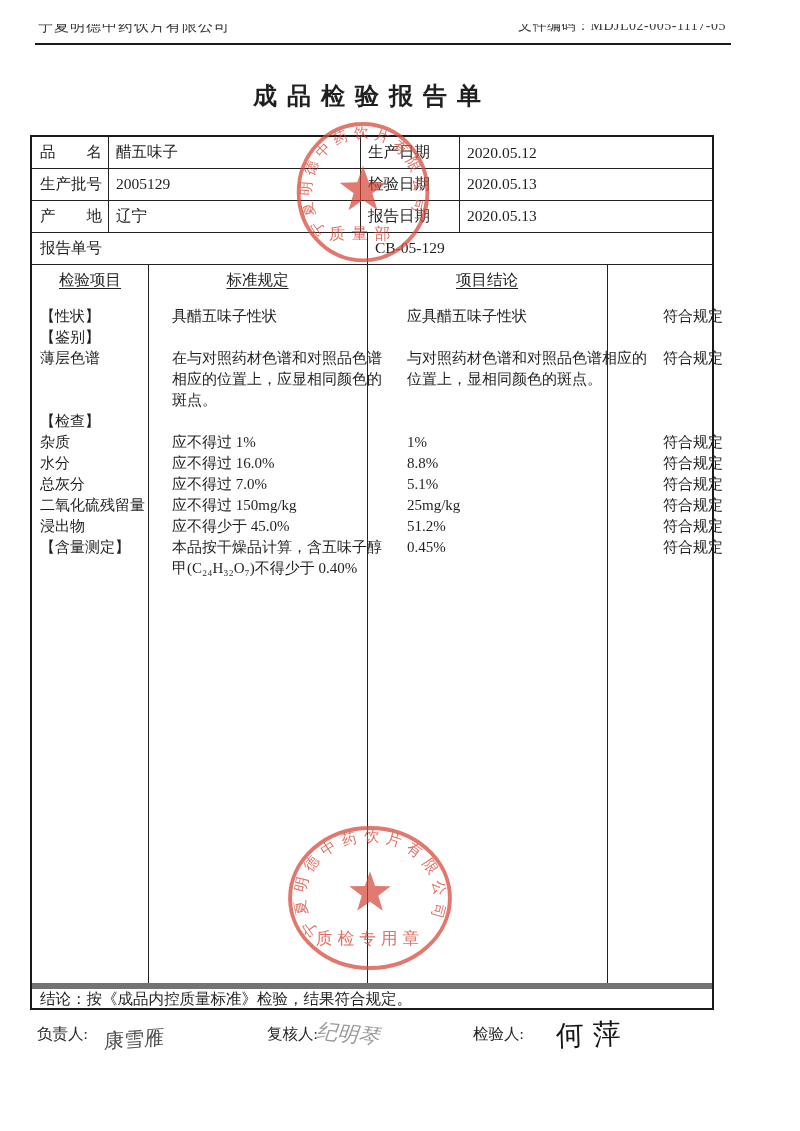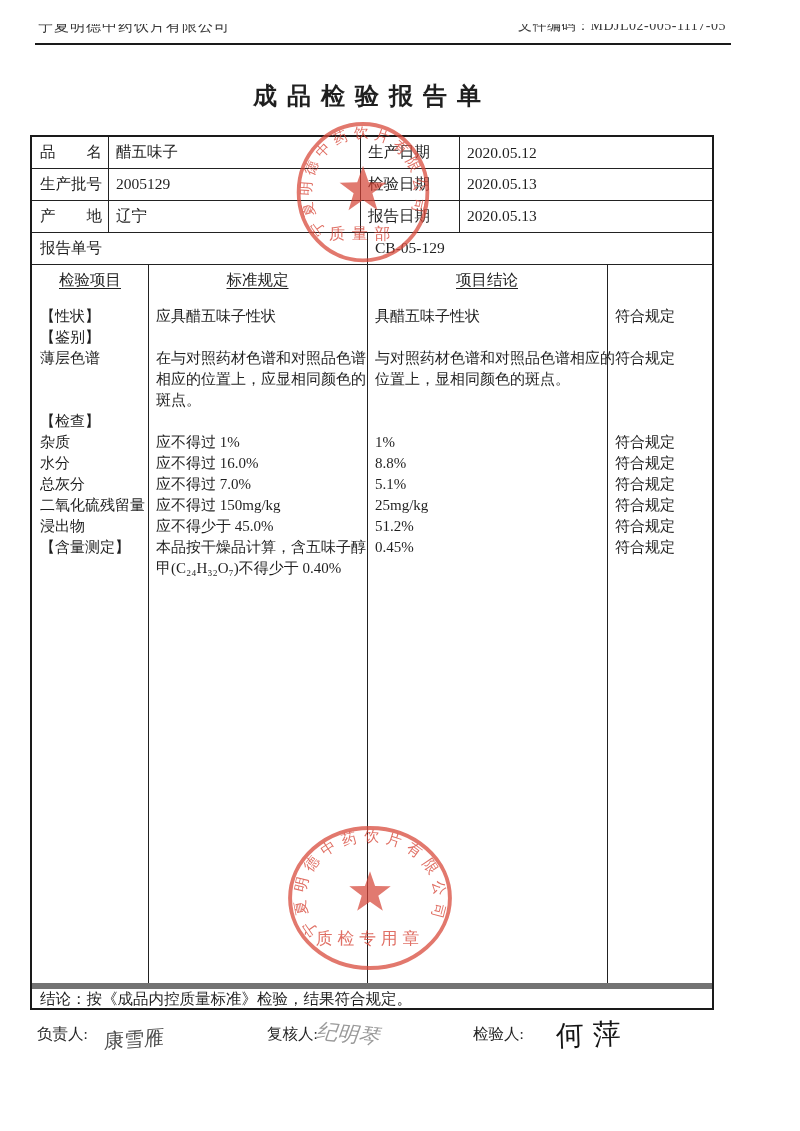--- a/index.html
+++ b/index.html
@@ -32,21 +32,21 @@
   .cell { padding-left:8px; white-space:nowrap; }
   .lblcell { padding-right:8px; }
 
   .report-grid { grid-template-columns:335px 1fr; }
 
   .colhead-grid { grid-template-columns:116px 219px 240px 109px; text-align:center; }
   .colhead-grid .cell { padding:0; text-decoration:underline; text-underline-offset:3px; }
 
   
   .body-area { position:absolute; left:0; top:159px; width:680px; padding-top:10px; }
-  .test-row { display:grid; grid-template-columns:116px 219px 240px 105px; align-items:start; }
+  .test-row { display:grid; grid-template-columns:116px 219px 240px 105px; align-items:start;gap:16px; }
   .test-row .tcell { padding-left:8px; font-size:15px; }
   .test-row .line { line-height:21px; min-height:21px; white-space:nowrap; }
 
   
   .concl { position:absolute; left:0; right:0; top:846px; height:27px; border-top:6px solid #737373;
            display:flex; align-items:center; padding-left:8px; font-size:15.5px; }
 
   
   .stamp { position:absolute; z-index:6; opacity:0.88; }
   .stamp svg { display:block; }
@@ -115,24 +115,24 @@
       <div class="cell">标准规定</div>
       <div class="cell">项目结论</div>
     </div>
 
     <div class="body-area" id="test-body">
     <div class="test-row">
       <div class="tcell">
             <div class="line">【性状】</div>
           </div>
       <div class="tcell">
+            <div class="line">具醋五味子性状</div>
+          </div>
+      <div class="tcell">
             <div class="line">应具醋五味子性状</div>
-          </div>
-      <div class="tcell">
-            <div class="line">具醋五味子性状</div>
           </div>
       <div class="tcell">
             <div class="line">符合规定</div>
           </div>
     </div>
 
     <div class="test-row">
       <div class="tcell">
             <div class="line">【鉴别】</div>
           </div>

